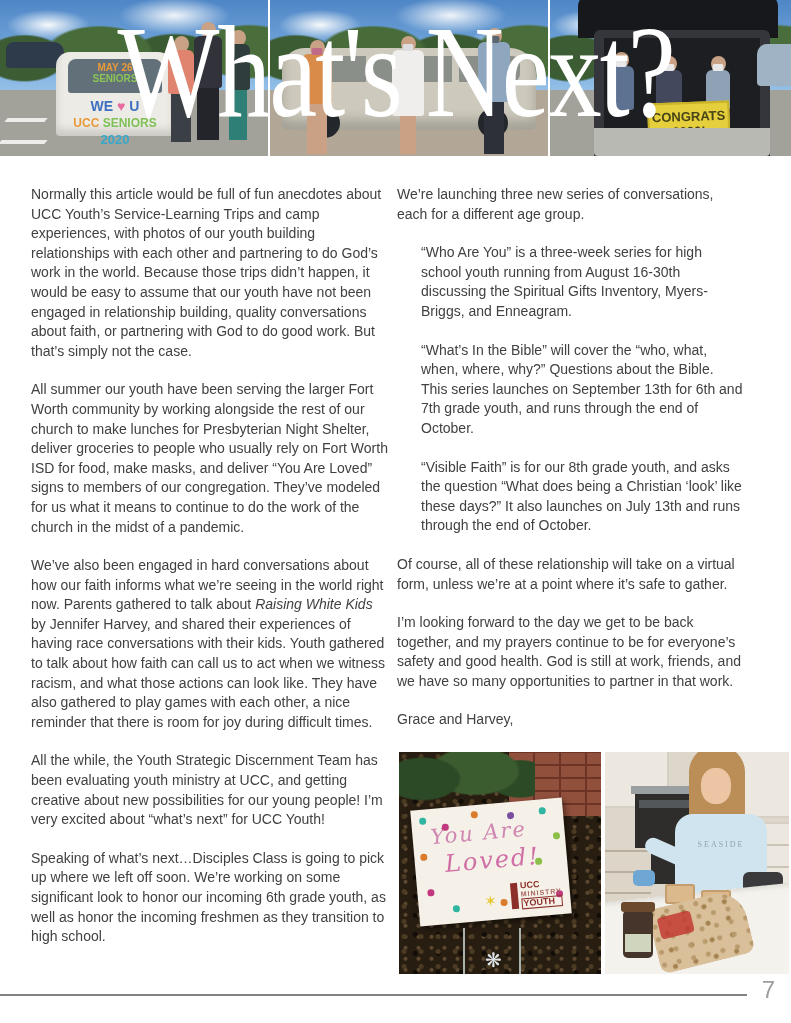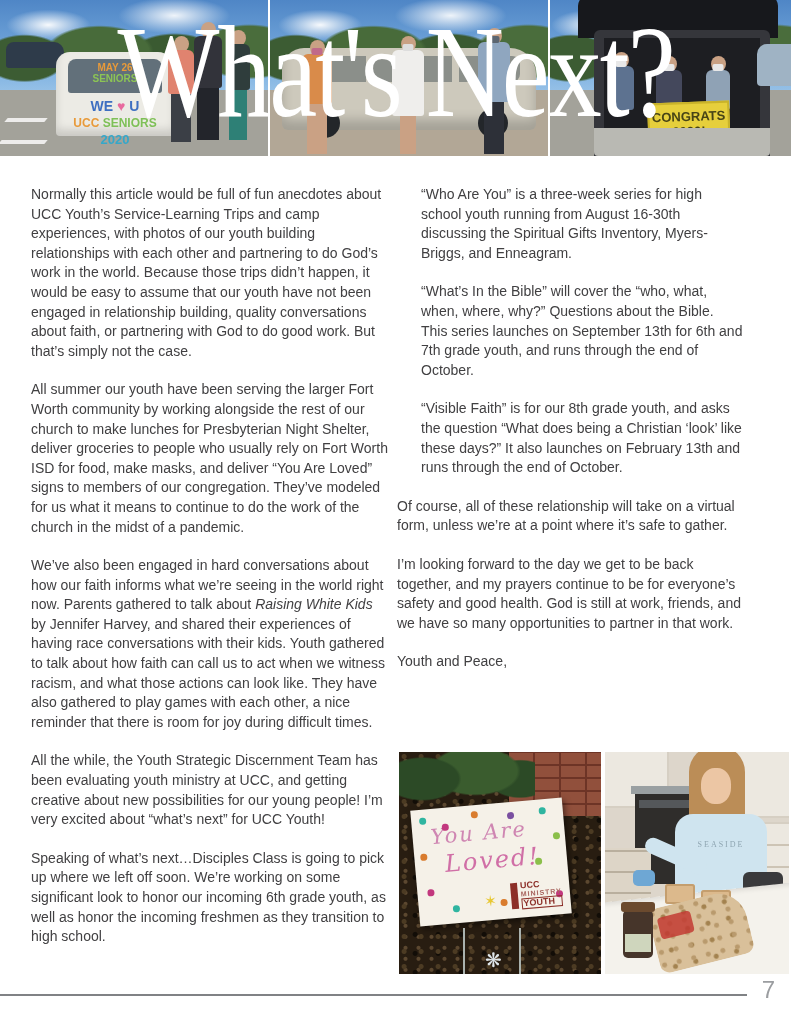--- a/index.html
+++ b/index.html
@@ -254,26 +254,27 @@
 
   <div class="col col-left">
     <p>Normally this article would be full of fun anecdotes about UCC Youth’s Service-Learning Trips and camp experiences, with photos of our youth building relationships with each other and partnering to do God’s work in the world. Because those trips didn’t happen, it would be easy to assume that our youth have not been engaged in relationship building, quality conversations about faith, or partnering with God to do good work. But that’s simply not the case.</p>
     <p>All summer our youth have been serving the larger Fort Worth community by working alongside the rest of our church to make lunches for Presbyterian Night Shelter, deliver groceries to people who usually rely on Fort Worth ISD for food, make masks, and deliver “You Are Loved” signs to members of our congregation. They’ve modeled for us what it means to continue to do the work of the church in the midst of a pandemic.</p>
     <p><span>We’ve also been engaged in hard conversations about how our faith informs what we’re seeing in the world right now. Parents gathered to talk about </span><span class="ital">Raising White Kids</span><span> by Jennifer Harvey, and shared their experiences of having race conversations with their kids. Youth gathered to talk about how faith can call us to act when we witness racism, and what those actions can look like. They have also gathered to play games with each other, a nice reminder that there is room for joy during difficult times.</span></p>
     <p>All the while, the Youth Strategic Discernment Team has been evaluating youth ministry at UCC, and getting creative about new possibilities for our young people! I’m very excited about “what’s next” for UCC Youth!</p>
     <p>Speaking of what’s next…Disciples Class is going to pick up where we left off soon. We’re working on some significant look to honor our incoming 6th grade youth, as well as honor the incoming freshmen as they transition to high school.</p>
   </div>
 
   <div class="col col-right">
+    <p>We’re launching three new series of conversations, each for a different age group.</p>
     <p class="indent">“Who Are You” is a three-week series for high school youth running from August 16-30th discussing the Spiritual Gifts Inventory, Myers-Briggs, and Enneagram.</p>
     <p class="indent">“What’s In the Bible” will cover the “who, what, when, where, why?” Questions about the Bible. This series launches on September 13th for 6th and 7th grade youth, and runs through the end of October.</p>
-    <p class="indent">“Visible Faith” is for our 8th grade youth, and asks the question “What does being a Christian ‘look’ like these days?” It also launches on February 13th and runs through the end of October.</p>
+    <p class="indent">“Visible Faith” is for our 8th grade youth, and asks the question “What does being a Christian ‘look’ like these days?” It also launches on July 13th and runs through the end of October.</p>
     <p>Of course, all of these relationship will take on a virtual form, unless we’re at a point where it’s safe to gather.</p>
     <p>I’m looking forward to the day we get to be back together, and my prayers continue to be for everyone’s safety and good health. God is still at work, friends, and we have so many opportunities to partner in that work.</p>
-    <p>Youth and Peace,</p>
+    <p>Grace and Harvey,</p>
   </div>
 
   <div class="photo photoA">
     <div class="brick"></div>
     <div class="bush"></div>
     <div class="poster">
       <div class="line1">You Are</div>
       <div class="line2">Loved!</div>
       <div class="dot" style="left:8px;top:8px;background:#2fb5a0;"></div>
       <div class="dot" style="left:30px;top:16px;background:#c2387e;"></div>

